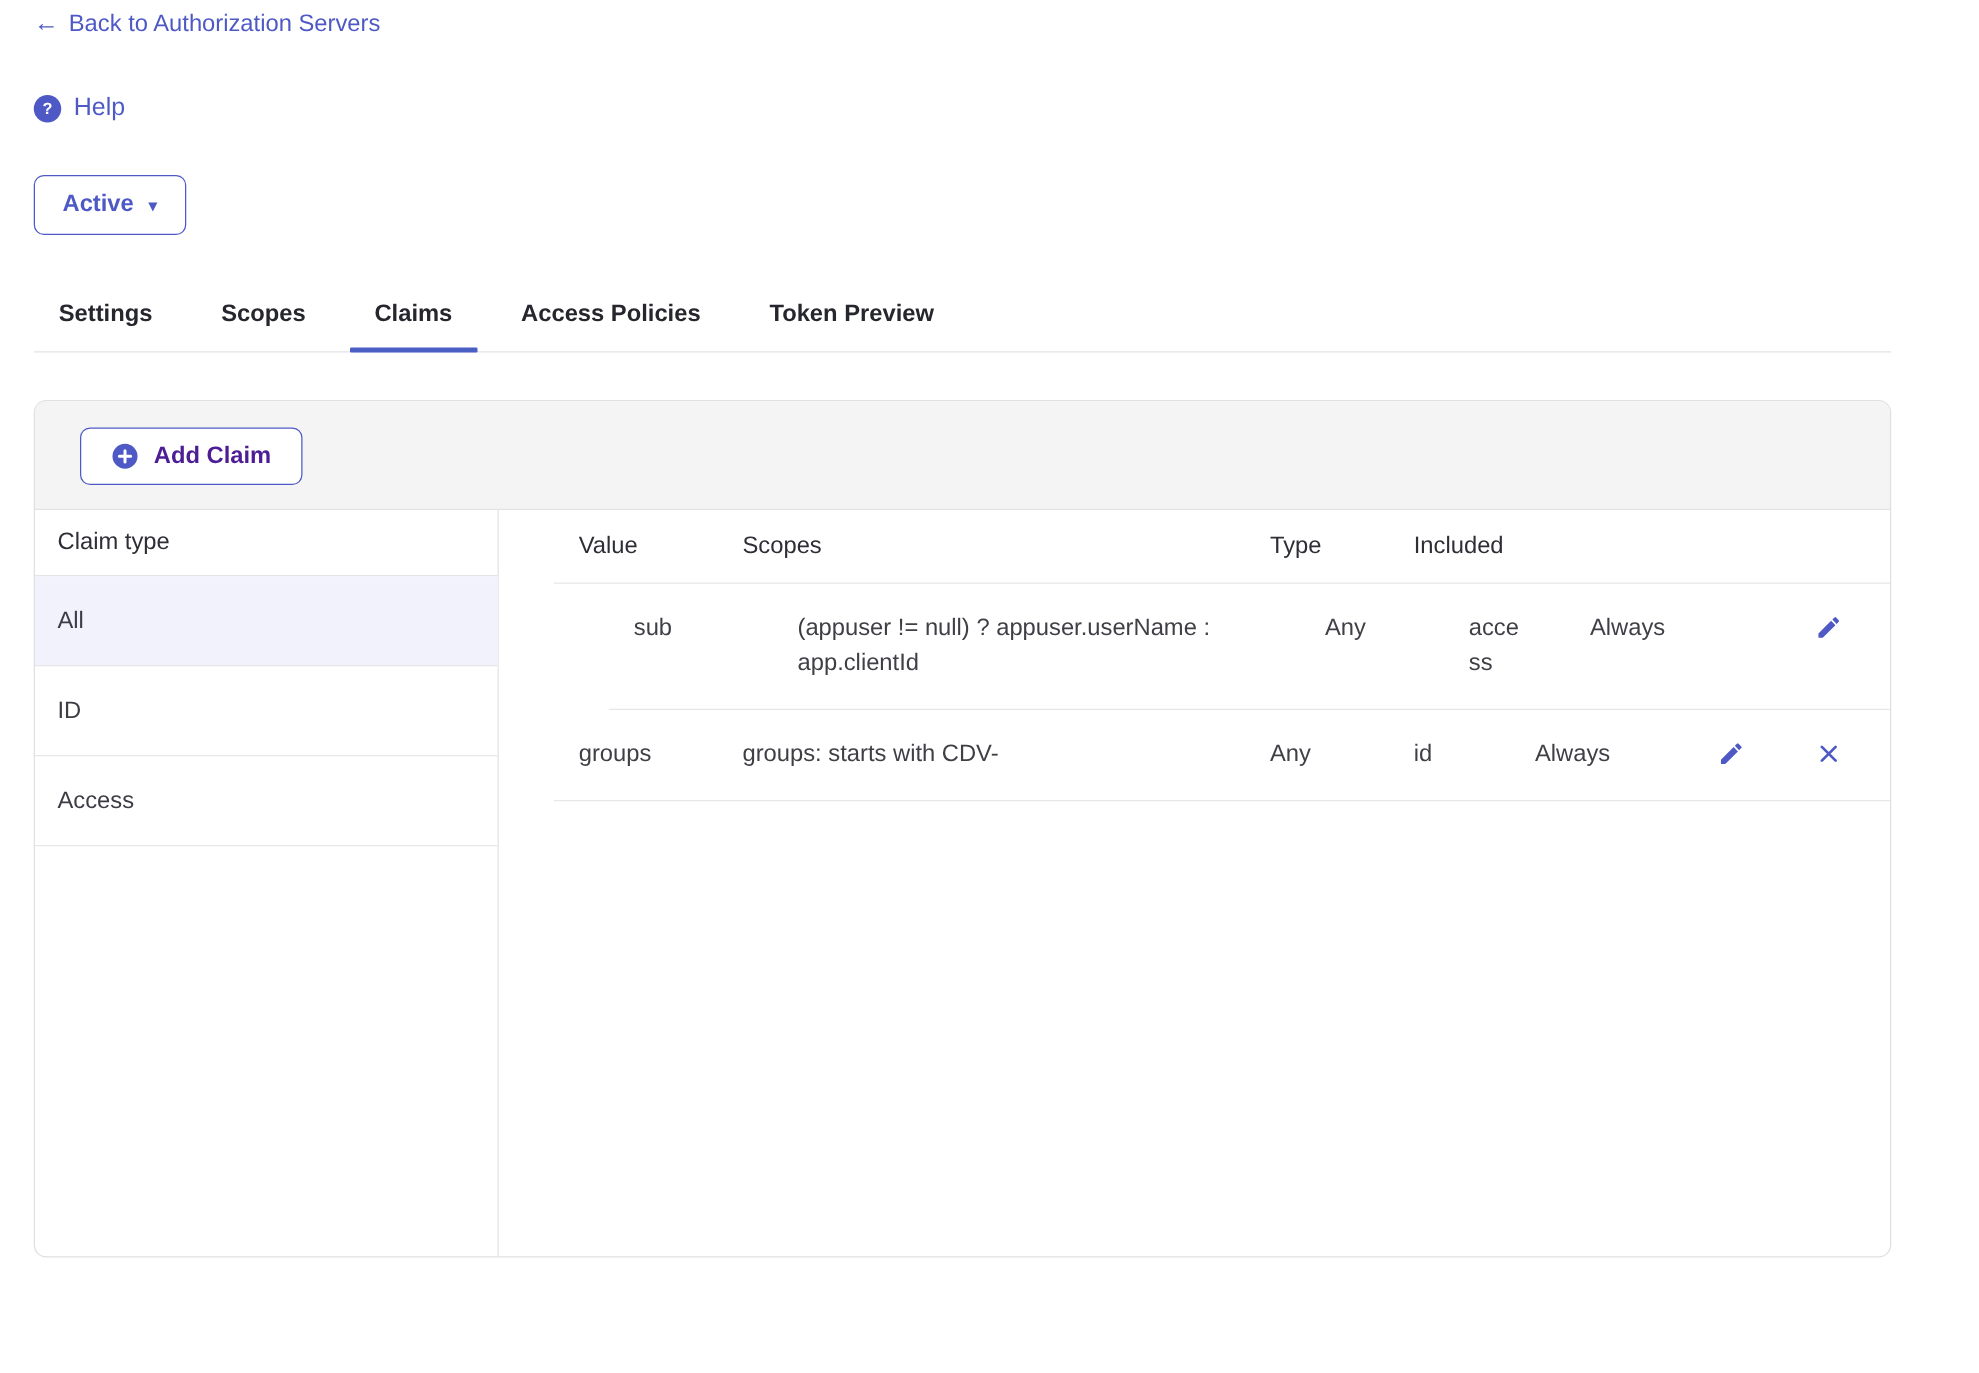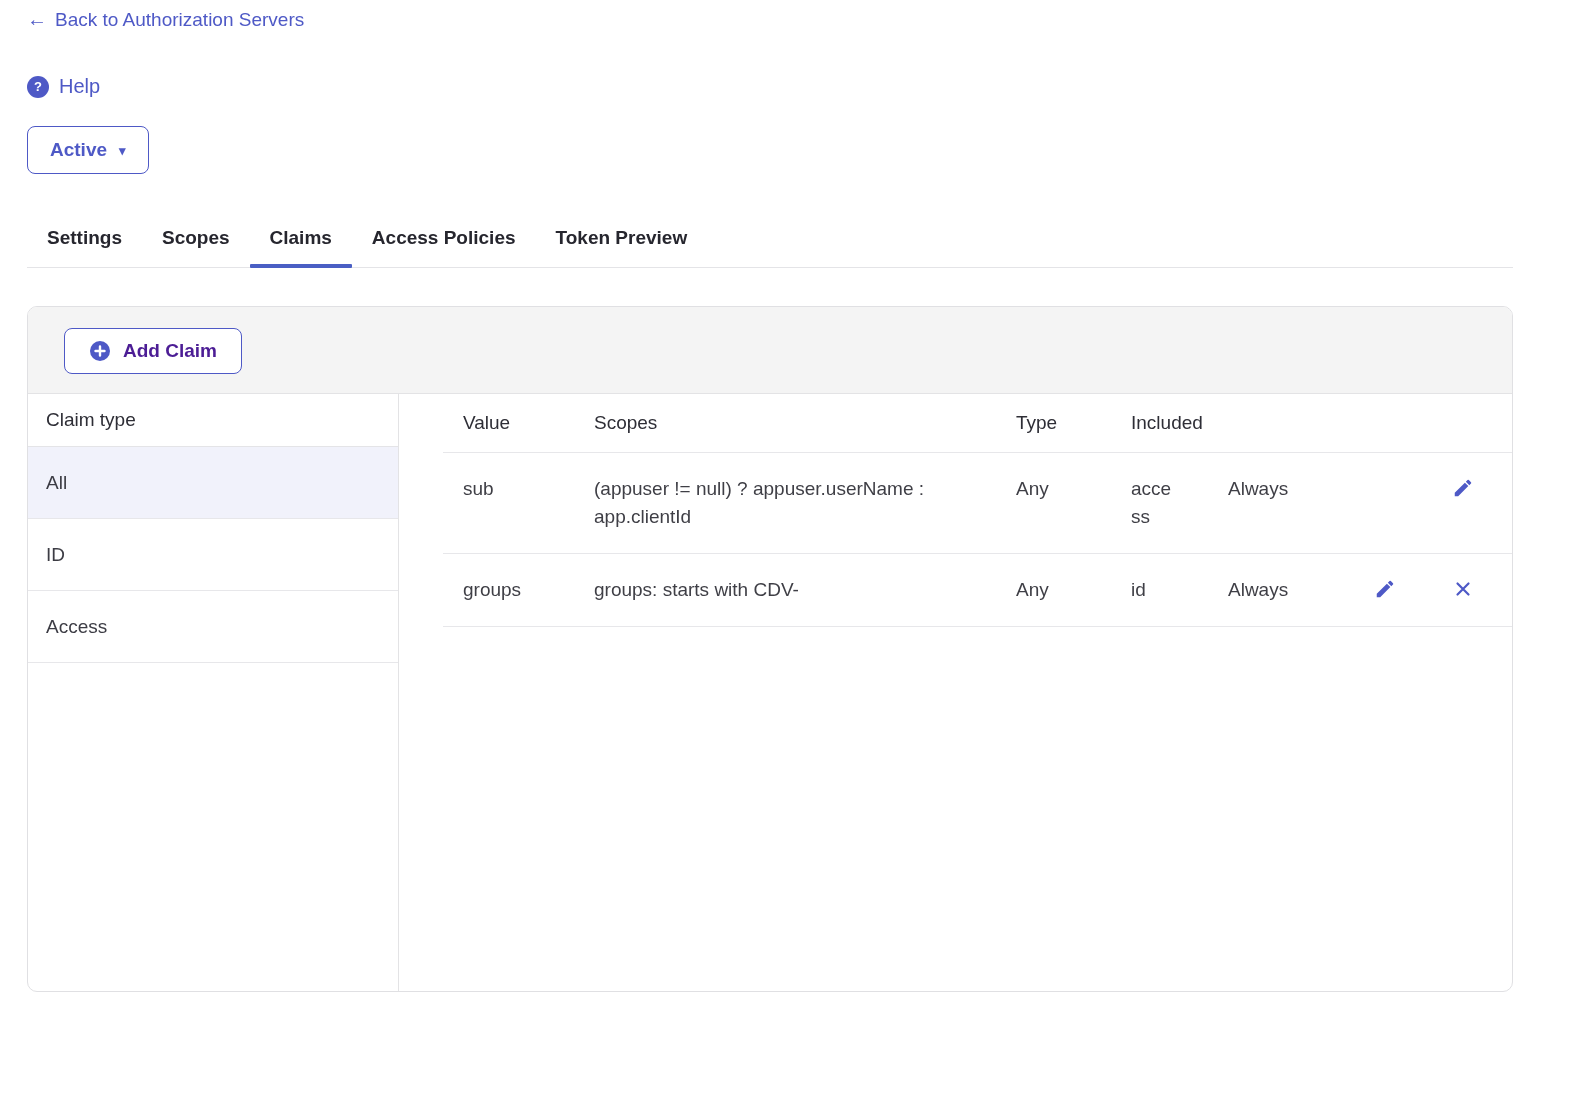--- a/index.html
+++ b/index.html
@@ -35,33 +35,33 @@
     color: #4e59c6; font-size: 20px; cursor: pointer;
   }
   .help-circle {
     width: 22px; height: 22px; border-radius: 50%;
     background: #4e59c6; color: #ffffff;
     font-size: 13px; font-weight: 700;
     display: inline-flex; align-items: center; justify-content: center;
   }
   
   .status-btn {
-    margin-top: 28px;
+    margin-top: 42px;
     display: inline-flex; align-items: center; gap: 12px;
     padding: 12px 22px;
     border: 1px solid #4e59c6; border-radius: 8px;
     background: #ffffff; color: #4e59c6;
     font-size: 19px; font-weight: 700; cursor: pointer;
     font-family: "Liberation Sans", sans-serif;
   }
   .status-btn .caret { font-size: 13px; }
   
   .tabs {
     margin-top: 39px;
-    display: flex; gap: 0;
+    display: flex; gap: 15px;
     border-bottom: 1px solid #e4e4e7;
   }
   .tab {
     padding: 14px 20px 18px 20px;
     font-size: 19px; font-weight: 600; color: #26262e;
     cursor: pointer; position: relative;
   }
   .tab.active::after {
     content: "";
     position: absolute; left: 0; right: 0; bottom: -1px;
@@ -117,21 +117,21 @@
   .cell-type { overflow-wrap: anywhere; padding-right: 34px !important; }
   .actions {
     display: flex; justify-content: flex-end; align-items: flex-start;
     gap: 56px; padding: 24px 38px 0 0 !important;
   }
   .icon-btn {
     width: 22px; height: 22px; cursor: pointer; border: none; background: none;
     display: inline-flex; align-items: center; justify-content: center; padding: 0;
   }
   .icon-btn svg { width: 22px; height: 22px; }
-  .row-tall { min-height: 93px; }
+  .row-tall { min-height: 93px; margin-left: 44px; }
   .row-std { min-height: 72px; }
 </style>
 </head>
 <body>
 
 <div class="page">
 
   <a class="back-link">
     <span class="arrow">←</span>
     <span>Back to Authorization Servers</span>

